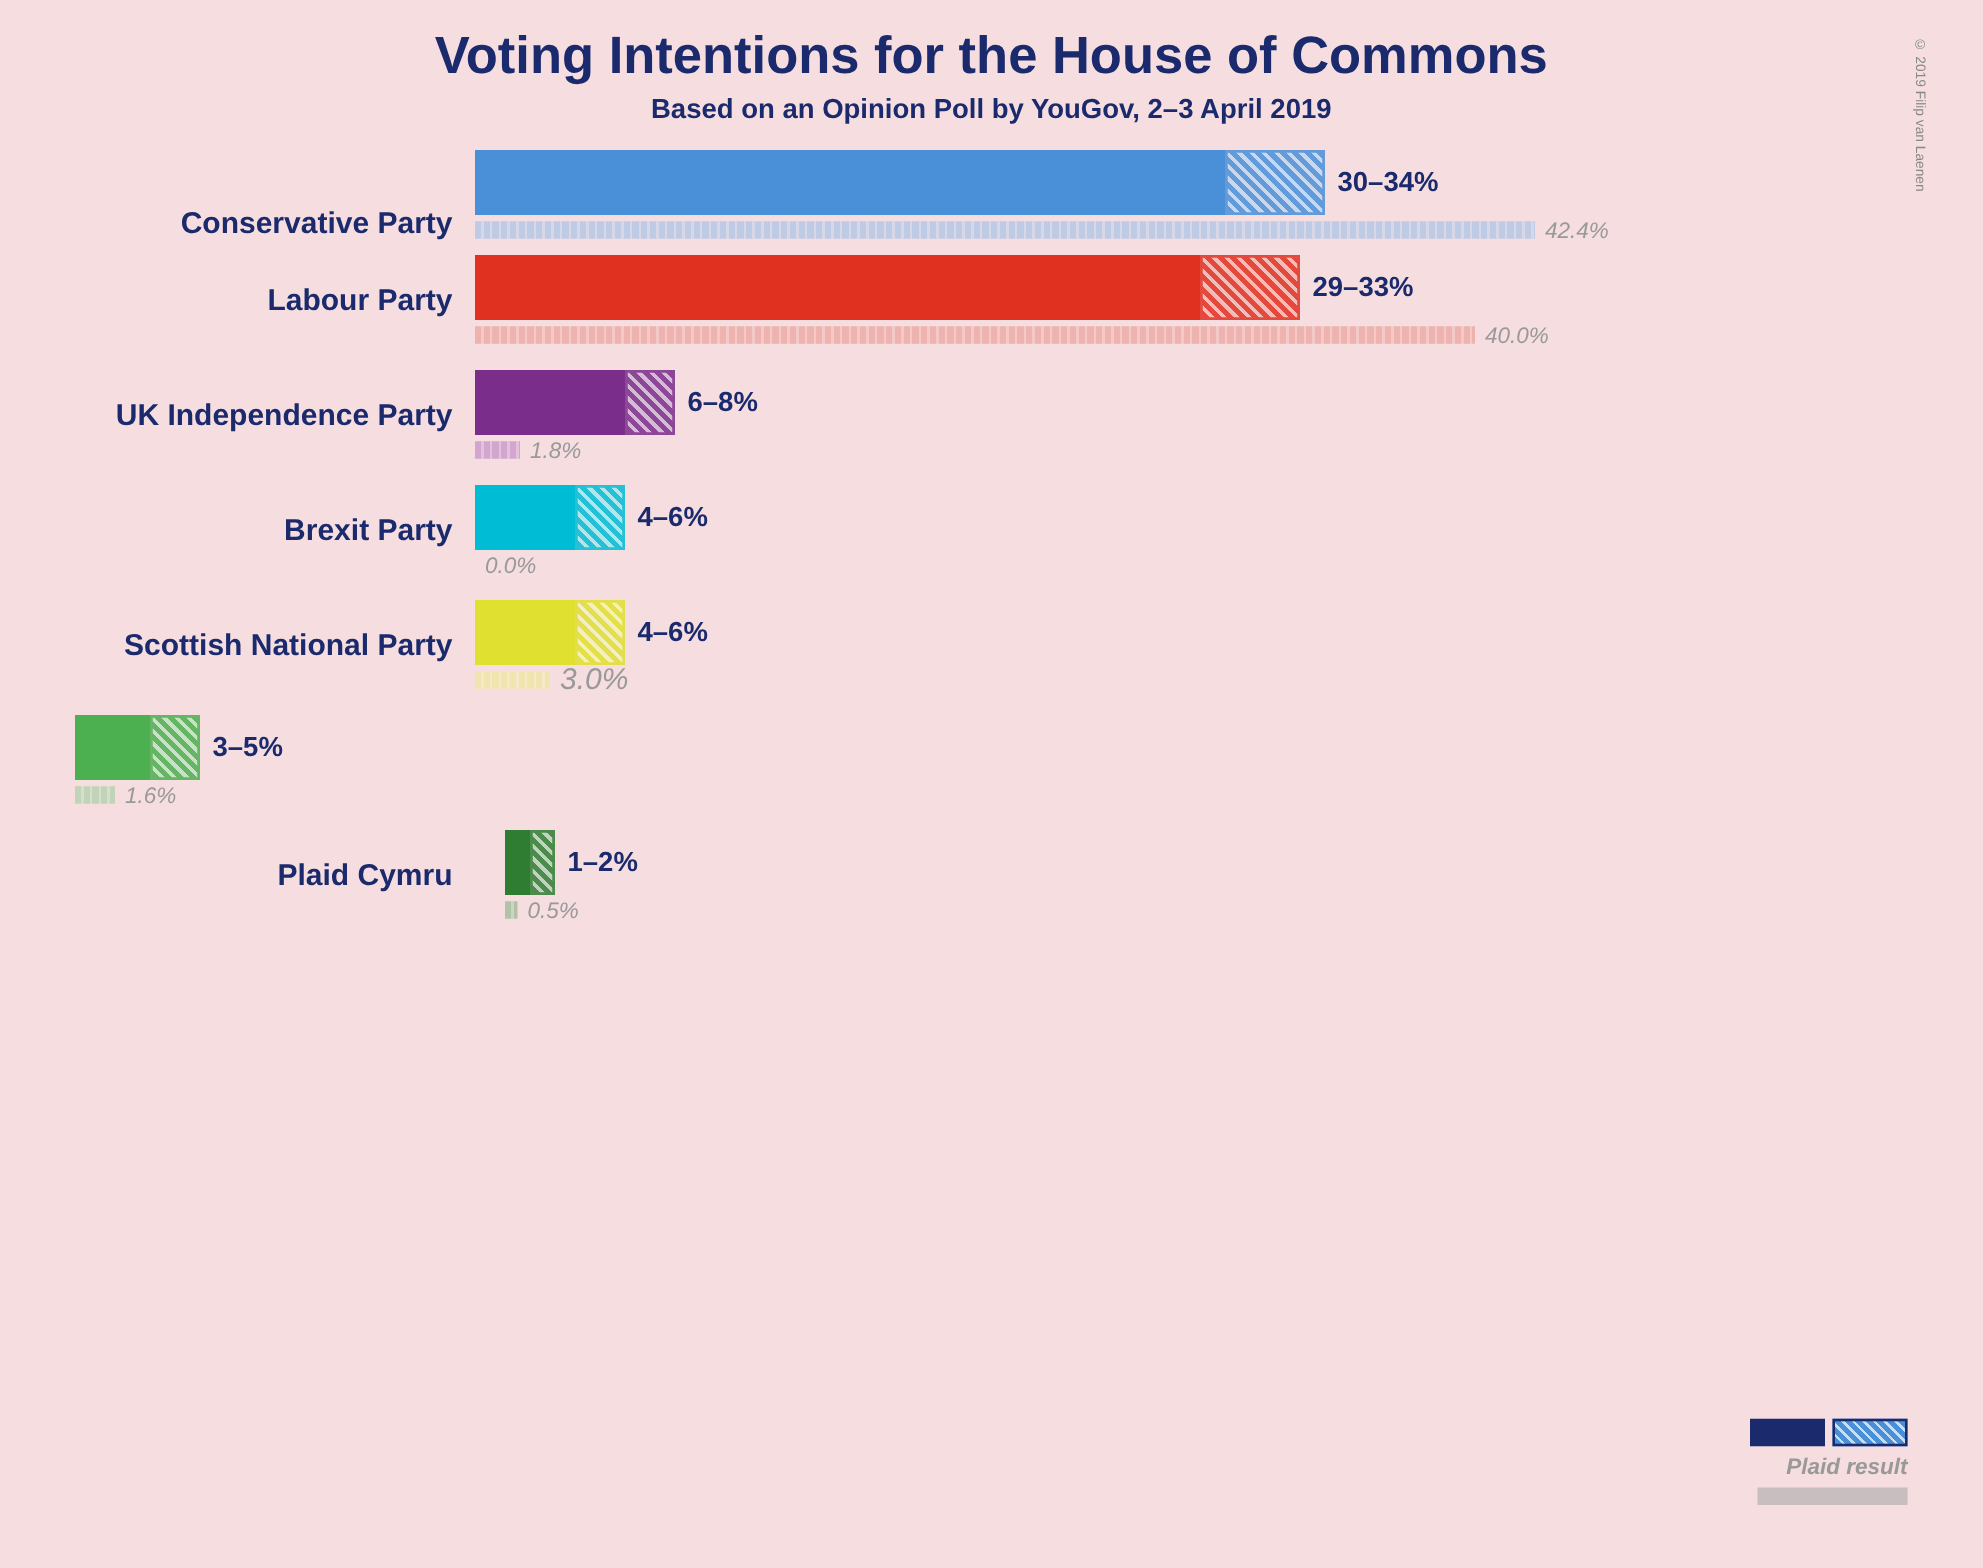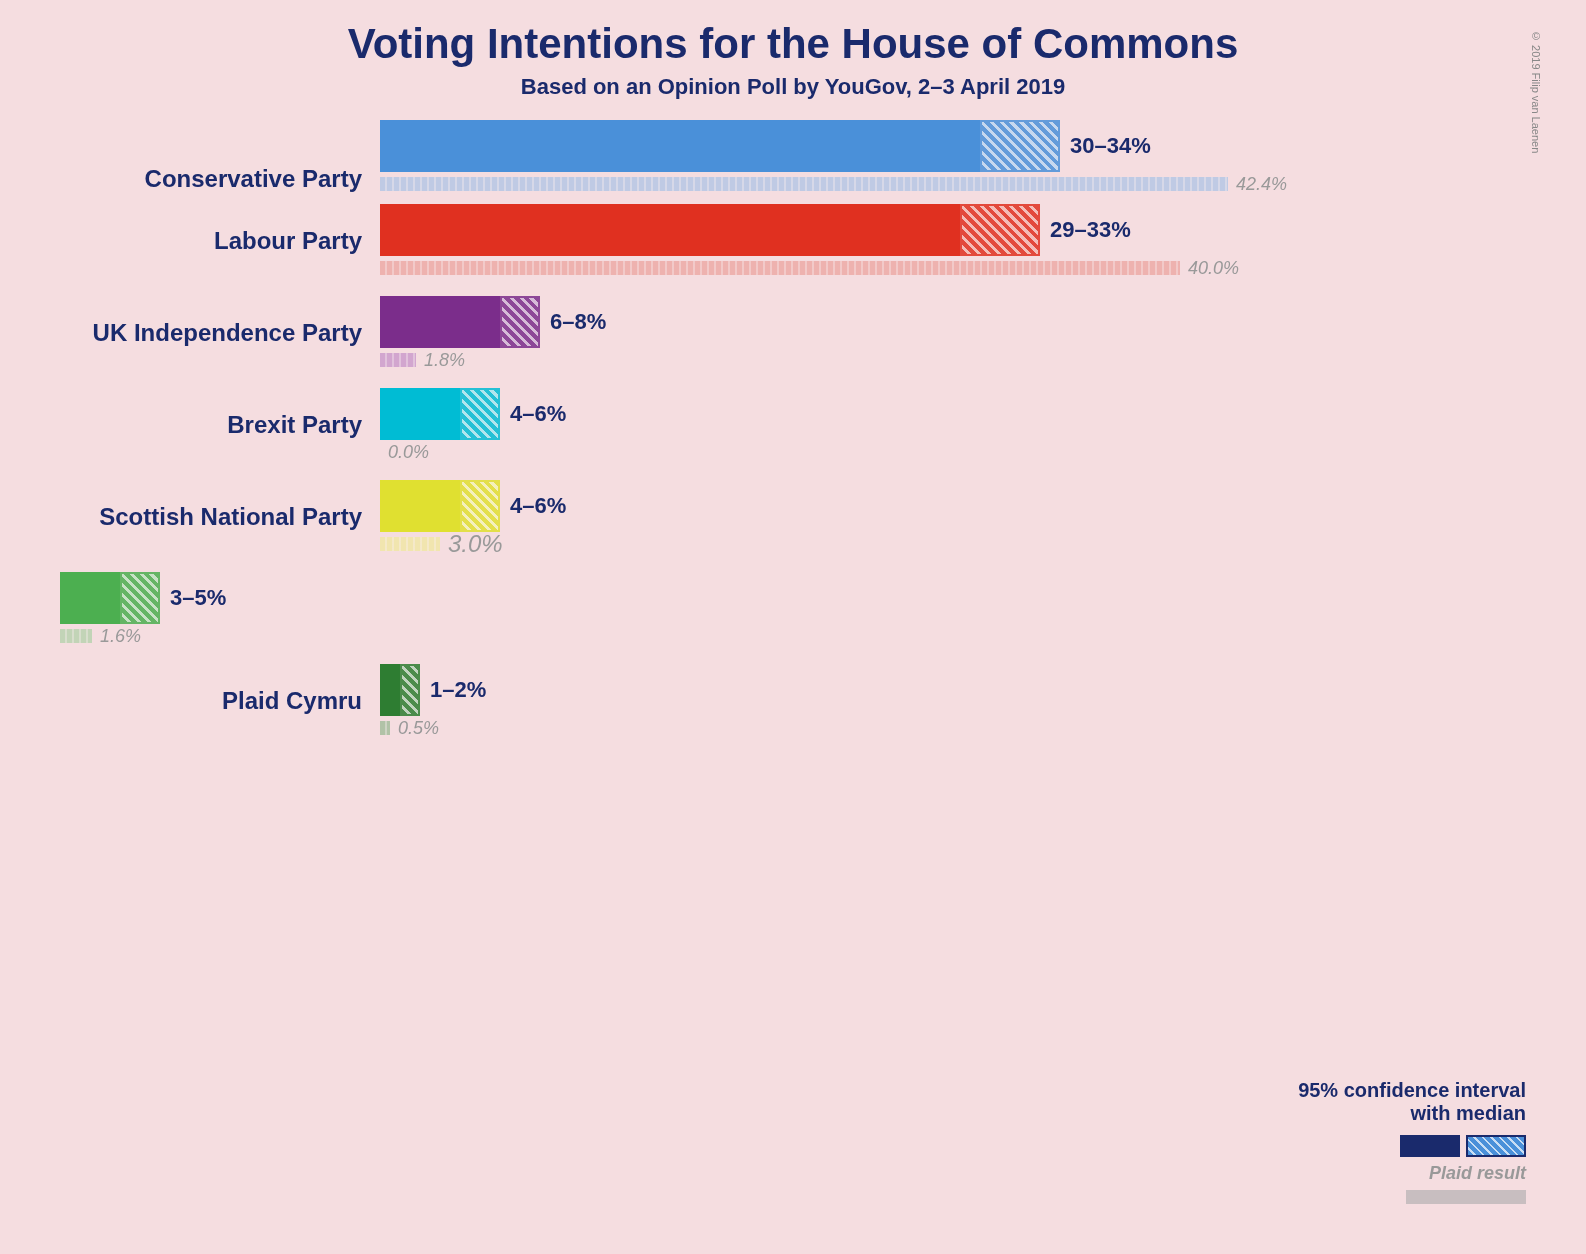--- a/index.html
+++ b/index.html
@@ -219,41 +219,39 @@
             <div style="margin-left: 10px; display: flex; flex-direction: column; justify-content: center;">
               <div style="font-size: 22px; font-weight: bold; color: rgb(26, 42, 108);">3–5%</div>
             </div>
           </div>
           <div style="display: flex; align-items: center; height: 20px; margin-top: 2px;">
             <div style="width: 32px; height: 14px; background-color: rgb(144, 204, 144); opacity: 0.5; background-image: repeating-linear-gradient(90deg, transparent, transparent 5px, rgba(255, 255, 255, 0.4) 5px, rgba(255, 255, 255, 0.4) 7px);"></div>
             <div style="margin-left: 8px; font-size: 18px; font-style: italic; color: rgb(153, 153, 153);">1.6%</div>
           </div>
         </div>
       </div>
-      <div class="party-row" style="margin-bottom: 18px;">
+      <div class="party-row" style="margin-bottom: 18px; gap: 24px;">
         <div class="party-label" style="color: rgb(26, 42, 108);">Plaid Cymru</div>
         <div class="bar-section" style="position: relative;">
           <div style="display: flex; align-items: center; height: 52px; position: relative;">
             <div style="width: 20px; height: 52px; background: rgb(46, 125, 50); display: inline-block;"></div>
             <div style="width: 20px; height: 52px; display: inline-block; background-image: repeating-linear-gradient(45deg, transparent, transparent 4px, rgba(255, 255, 255, 0.65) 4px, rgba(255, 255, 255, 0.65) 7px); background-color: rgb(46, 125, 50); border: 2px solid rgb(46, 125, 50); opacity: 0.85;"></div>
             <div style="margin-left: 10px; display: flex; flex-direction: column; justify-content: center;">
               <div style="font-size: 22px; font-weight: bold; color: rgb(26, 42, 108);">1–2%</div>
             </div>
           </div>
           <div style="display: flex; align-items: center; height: 20px; margin-top: 2px;">
             <div style="width: 10px; height: 14px; background-color: rgb(112, 168, 112); opacity: 0.5; background-image: repeating-linear-gradient(90deg, transparent, transparent 5px, rgba(255, 255, 255, 0.4) 5px, rgba(255, 255, 255, 0.4) 7px);"></div>
             <div style="margin-left: 8px; font-size: 18px; font-style: italic; color: rgb(153, 153, 153);">0.5%</div>
           </div>
         </div>
       </div>
     </div>
 
   <div class="legend-box">
-    <div class="legend-title" style="white-space:pre-line;">95% confidence interval
-with median</div>
     <div class="legend-items">
       <div class="legend-row">
         <div class="legend-swatch-solid"></div>
         <div class="legend-swatch-hatch"></div>
       </div>
       <div class="legend-row">
         <div class="legend-label">Plaid result</div>
       </div>
       <div class="legend-row">
         <div style="width:120px; height:14px; background:#aaa; opacity:0.6;"></div>

